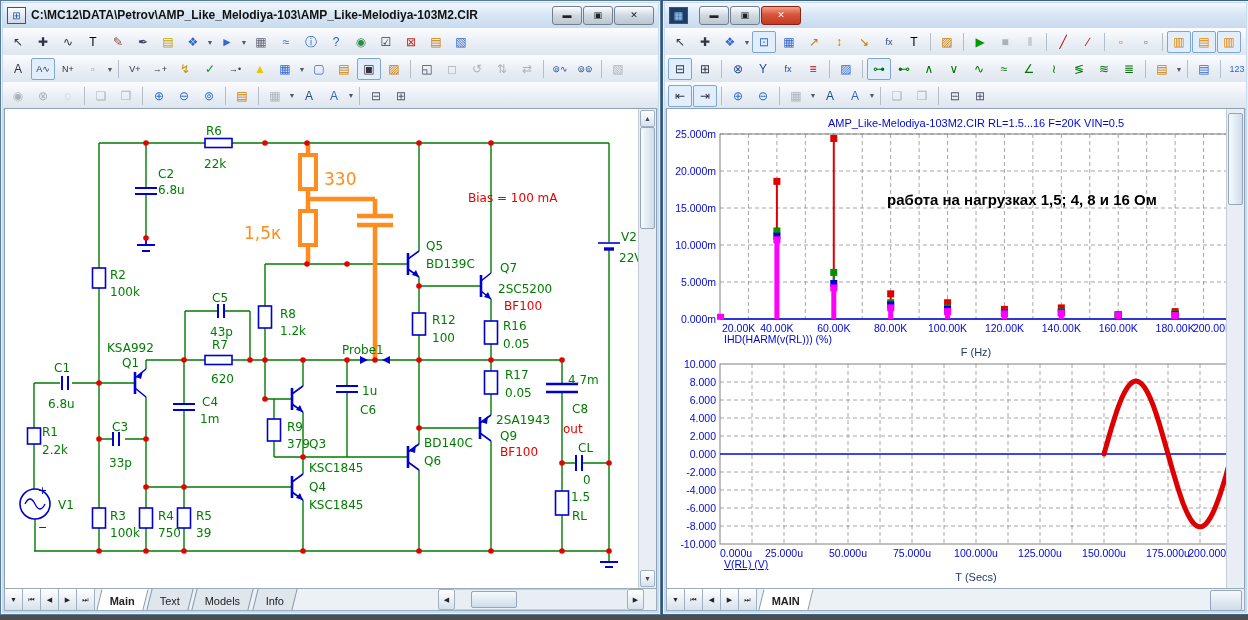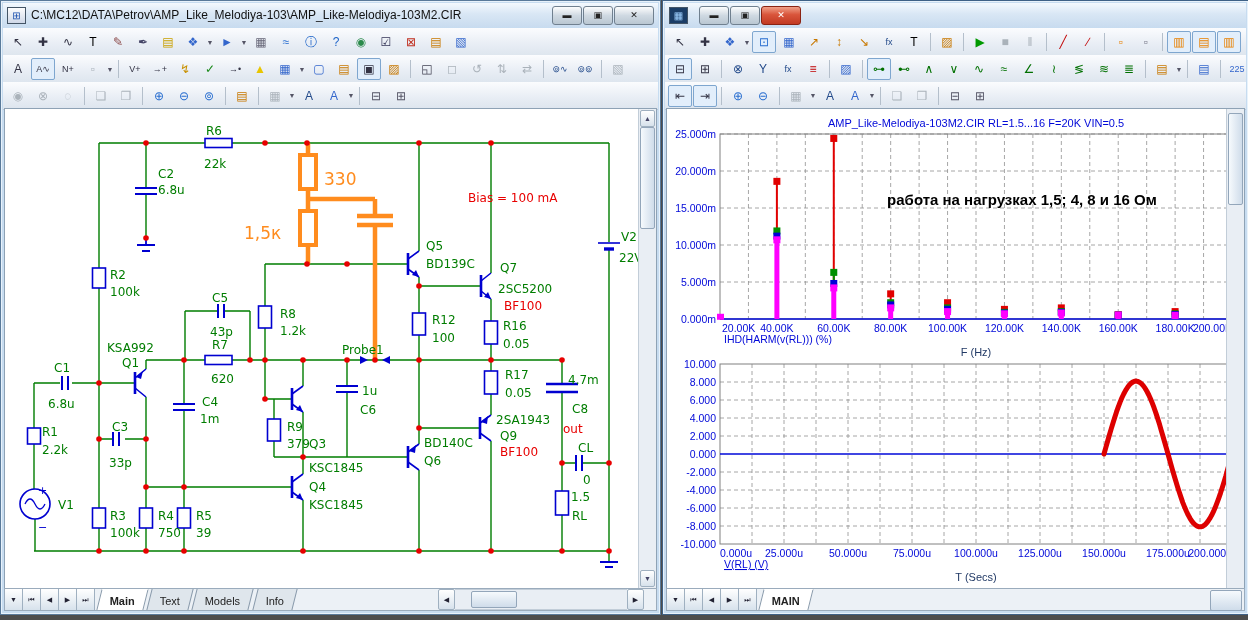--- a/index.html
+++ b/index.html
@@ -4,21 +4,21 @@
 <style>
   html,body{margin:0;padding:0;background:#4d4d4d;font-family:"Liberation Sans",sans-serif;-webkit-font-smoothing:antialiased;}
   #stage{position:relative;width:1248px;height:620px;overflow:hidden;background:#4d4d4d;}
   .win{position:absolute;top:0;height:613px;background:#c7dcf0;border:1px solid #5a7a9a;box-shadow:inset 0 0 0 1px #e8f2fb;}
   #lwin{left:0;width:659px;}
   #rwin{left:662px;width:585px;border-color:#3f6186;}
   .tbar{position:absolute;left:2px;right:2px;top:2px;height:24px;display:flex;align-items:center;padding:0 4px;
         background:linear-gradient(#f4f9fe,#d9e7f5 45%,#c9dcef);}
   .tbar .ticon{width:17px;height:15px;margin-right:5px;flex:0 0 auto;border:1px solid #456;background:linear-gradient(#fdfdfd,#cfd8e8);display:flex;align-items:center;justify-content:center;font-size:10px;color:#1a4fae;}
   #rwin .ticon{background:#1b3d66;color:#9fd0ff;}
-  .tbar .ttl{font-size:12px;color:#111;white-space:nowrap;overflow:hidden;flex:1;}
+  .tbar .ttl{font-size:12px;color:#111;white-space:nowrap;overflow:hidden;flex:1;font-weight:bold;}
   .wbtns{display:flex;gap:1px;margin-left:6px;}
   .wbtn{width:28px;height:17px;border:1px solid #70808f;border-radius:3px;background:linear-gradient(#fdfdfd,#cfd9e2 50%,#bac7d2);
         display:flex;align-items:center;justify-content:center;font-size:9px;color:#222;}
   .wbtn.close{width:38px;}
   #rwin .wbtn.close{background:linear-gradient(#f0a088,#d9553b 45%,#c23a23);border-color:#8a2313;color:#fff;}
   .toolrow{position:absolute;left:2px;right:2px;display:flex;align-items:center;padding:2px 3px;gap:1px;
            background:linear-gradient(#fbfcfe,#e9eef5 55%,#dde5ee);border-bottom:1px solid #b9c6d4;}
   .tr1{top:27px;height:24px;} .tr2{top:54px;height:24px;} .tr3{top:81px;height:23px;}
   .ico{width:22px;height:20px;flex:0 0 auto;display:flex;align-items:center;justify-content:center;font-size:12px;color:#334;
        border:1px solid transparent;border-radius:2px;line-height:1;}
@@ -440,21 +440,21 @@
         <div class="ico" style="color: rgb(0, 112, 0);">≀</div>
         <div class="ico" style="color: rgb(0, 112, 0);">≶</div>
         <div class="ico" style="color: rgb(0, 112, 0);">≋</div>
         <div class="ico" style="color: rgb(0, 112, 0);">≣</div>
         <div class="sep"></div>
         <div class="ico" style="color: rgb(200, 120, 0);">▤</div>
         <div class="dd">▼</div>
         <div class="sep"></div>
         <div class="ico" style="color: rgb(51, 102, 204);">▤</div>
         <div class="sep"></div>
-        <div class="ico" style="color: rgb(51, 102, 204); font-size: 9px;">225</div>
+        <div class="ico" style="color: rgb(51, 102, 204); font-size: 9px;">123</div>
       </div>
     <div class="toolrow tr3" id="rtb3">
         <div class="ico p">⇤</div>
         <div class="ico p">⇥</div>
         <div class="sep"></div>
         <div class="ico" style="color: rgb(42, 111, 208);">⊕</div>
         <div class="ico" style="color: rgb(42, 111, 208);">⊖</div>
         <div class="sep"></div>
         <div class="ico d">▦</div>
         <div class="dd">▼</div>

